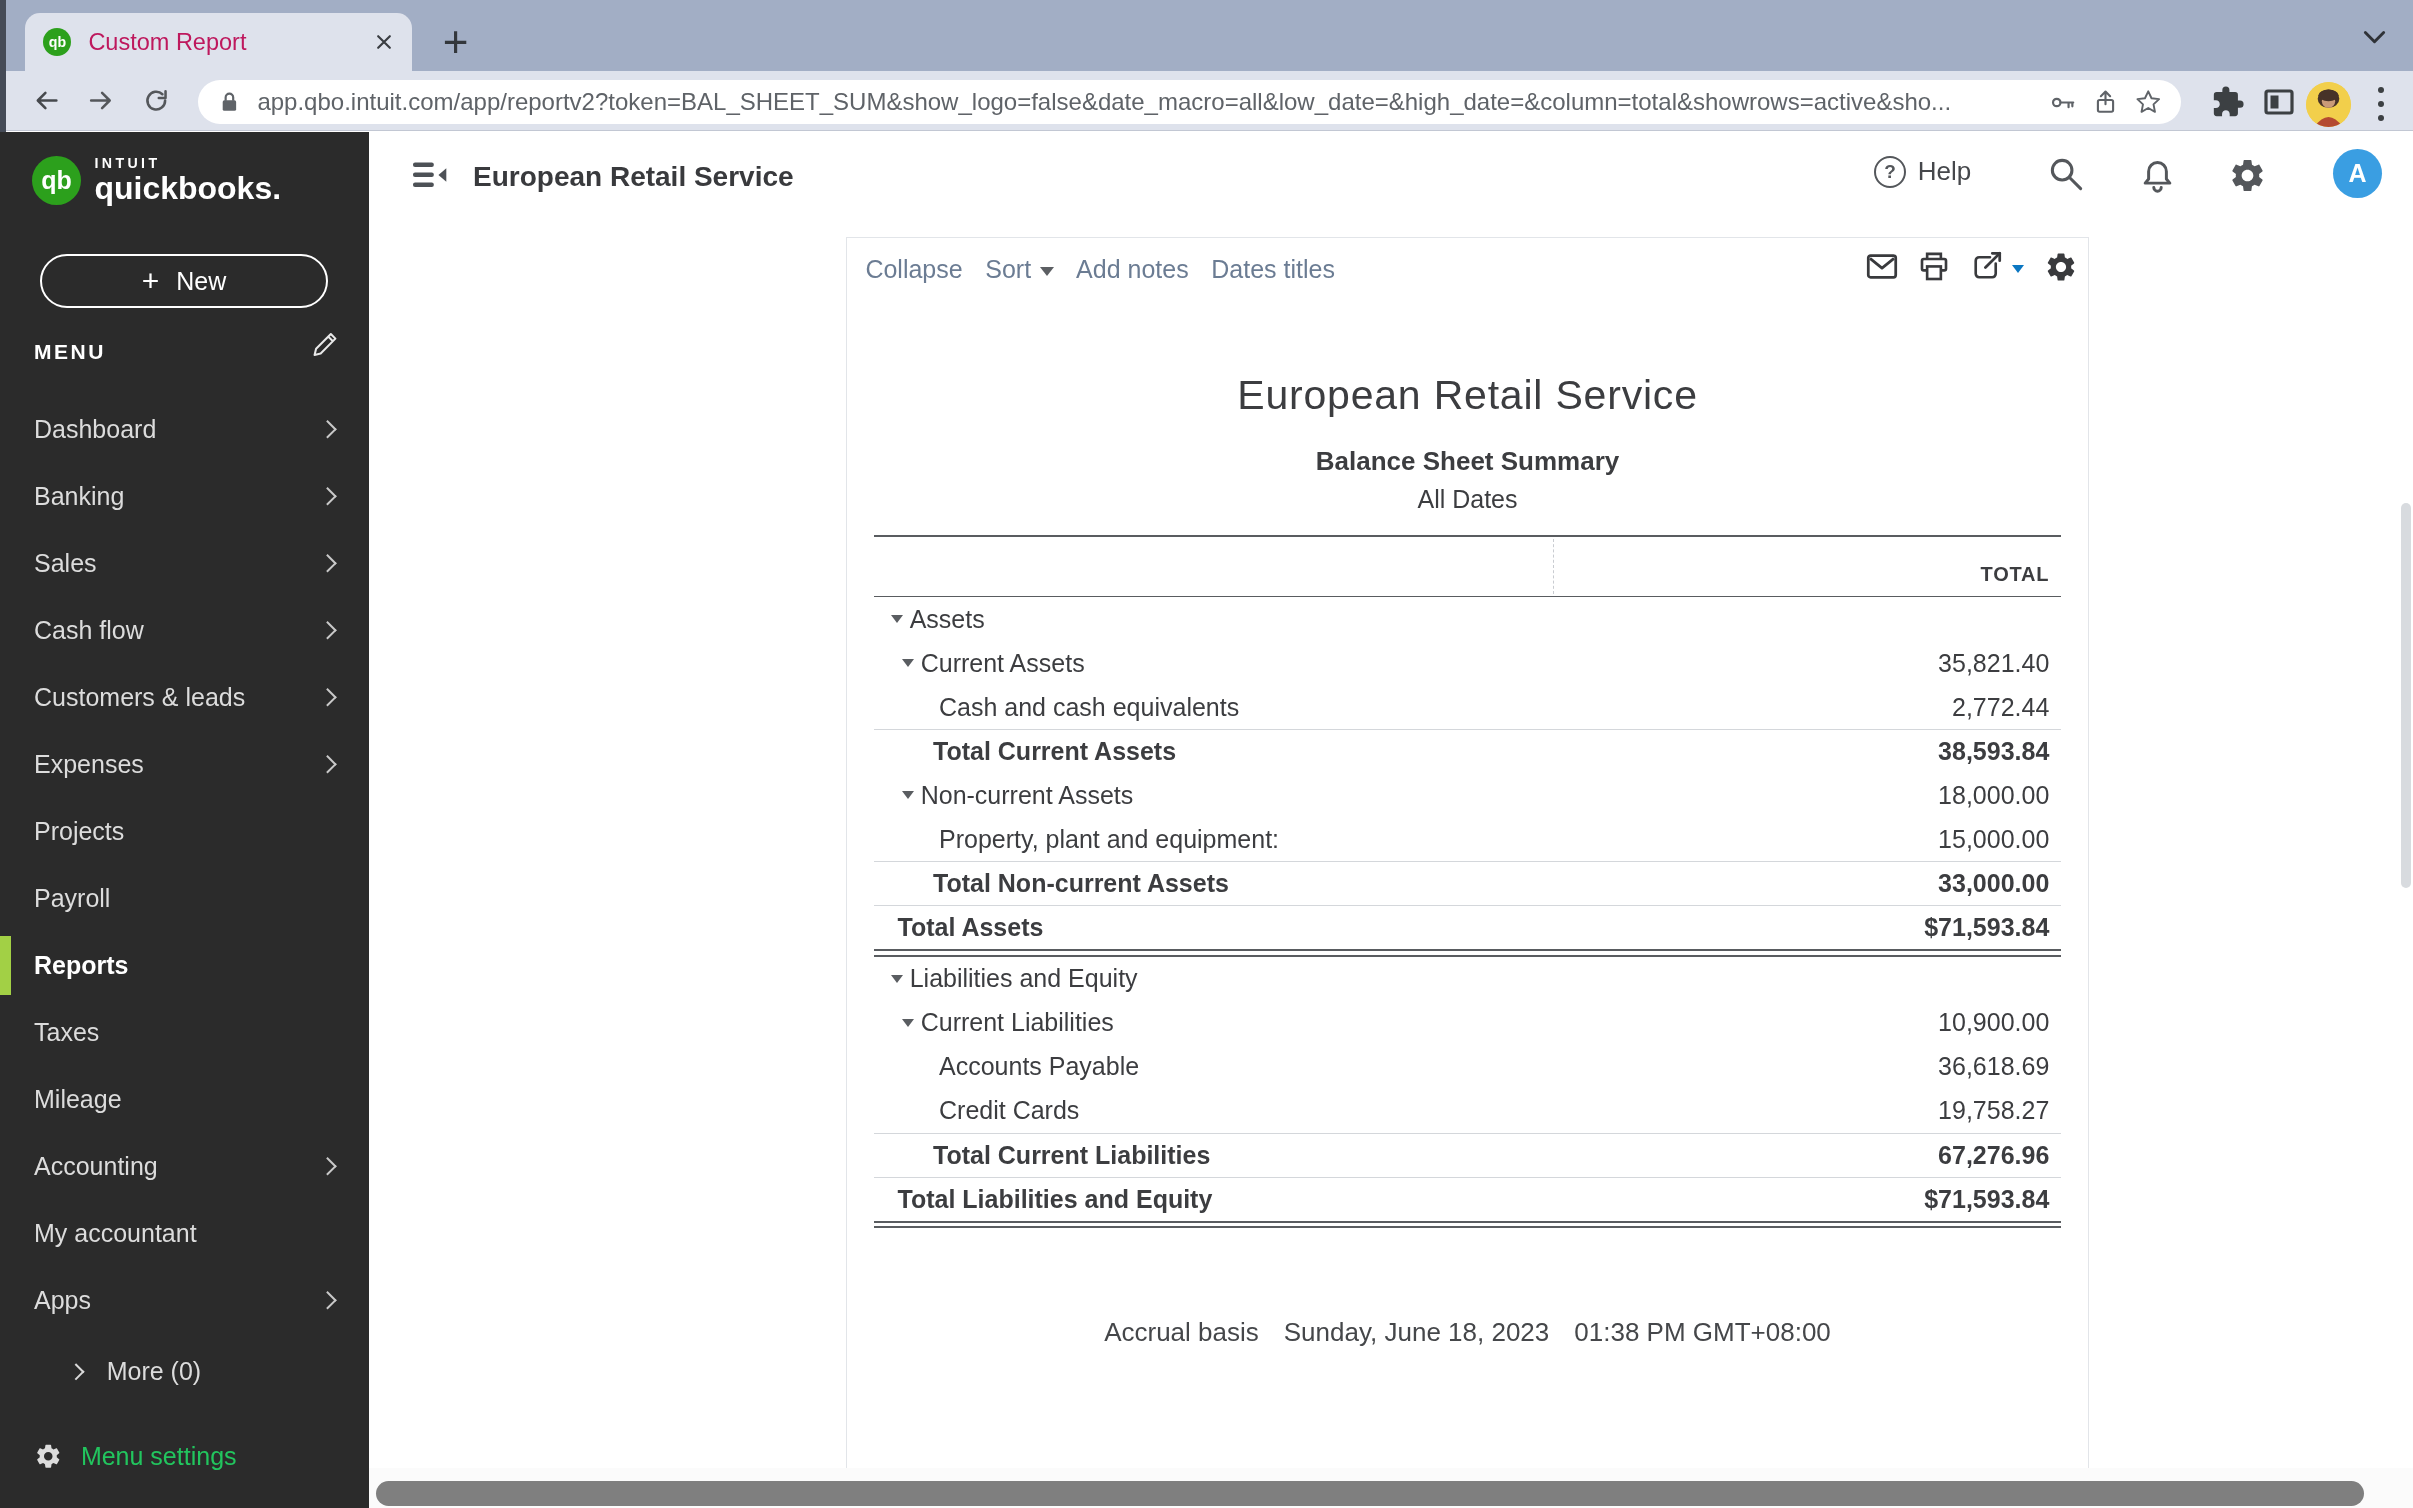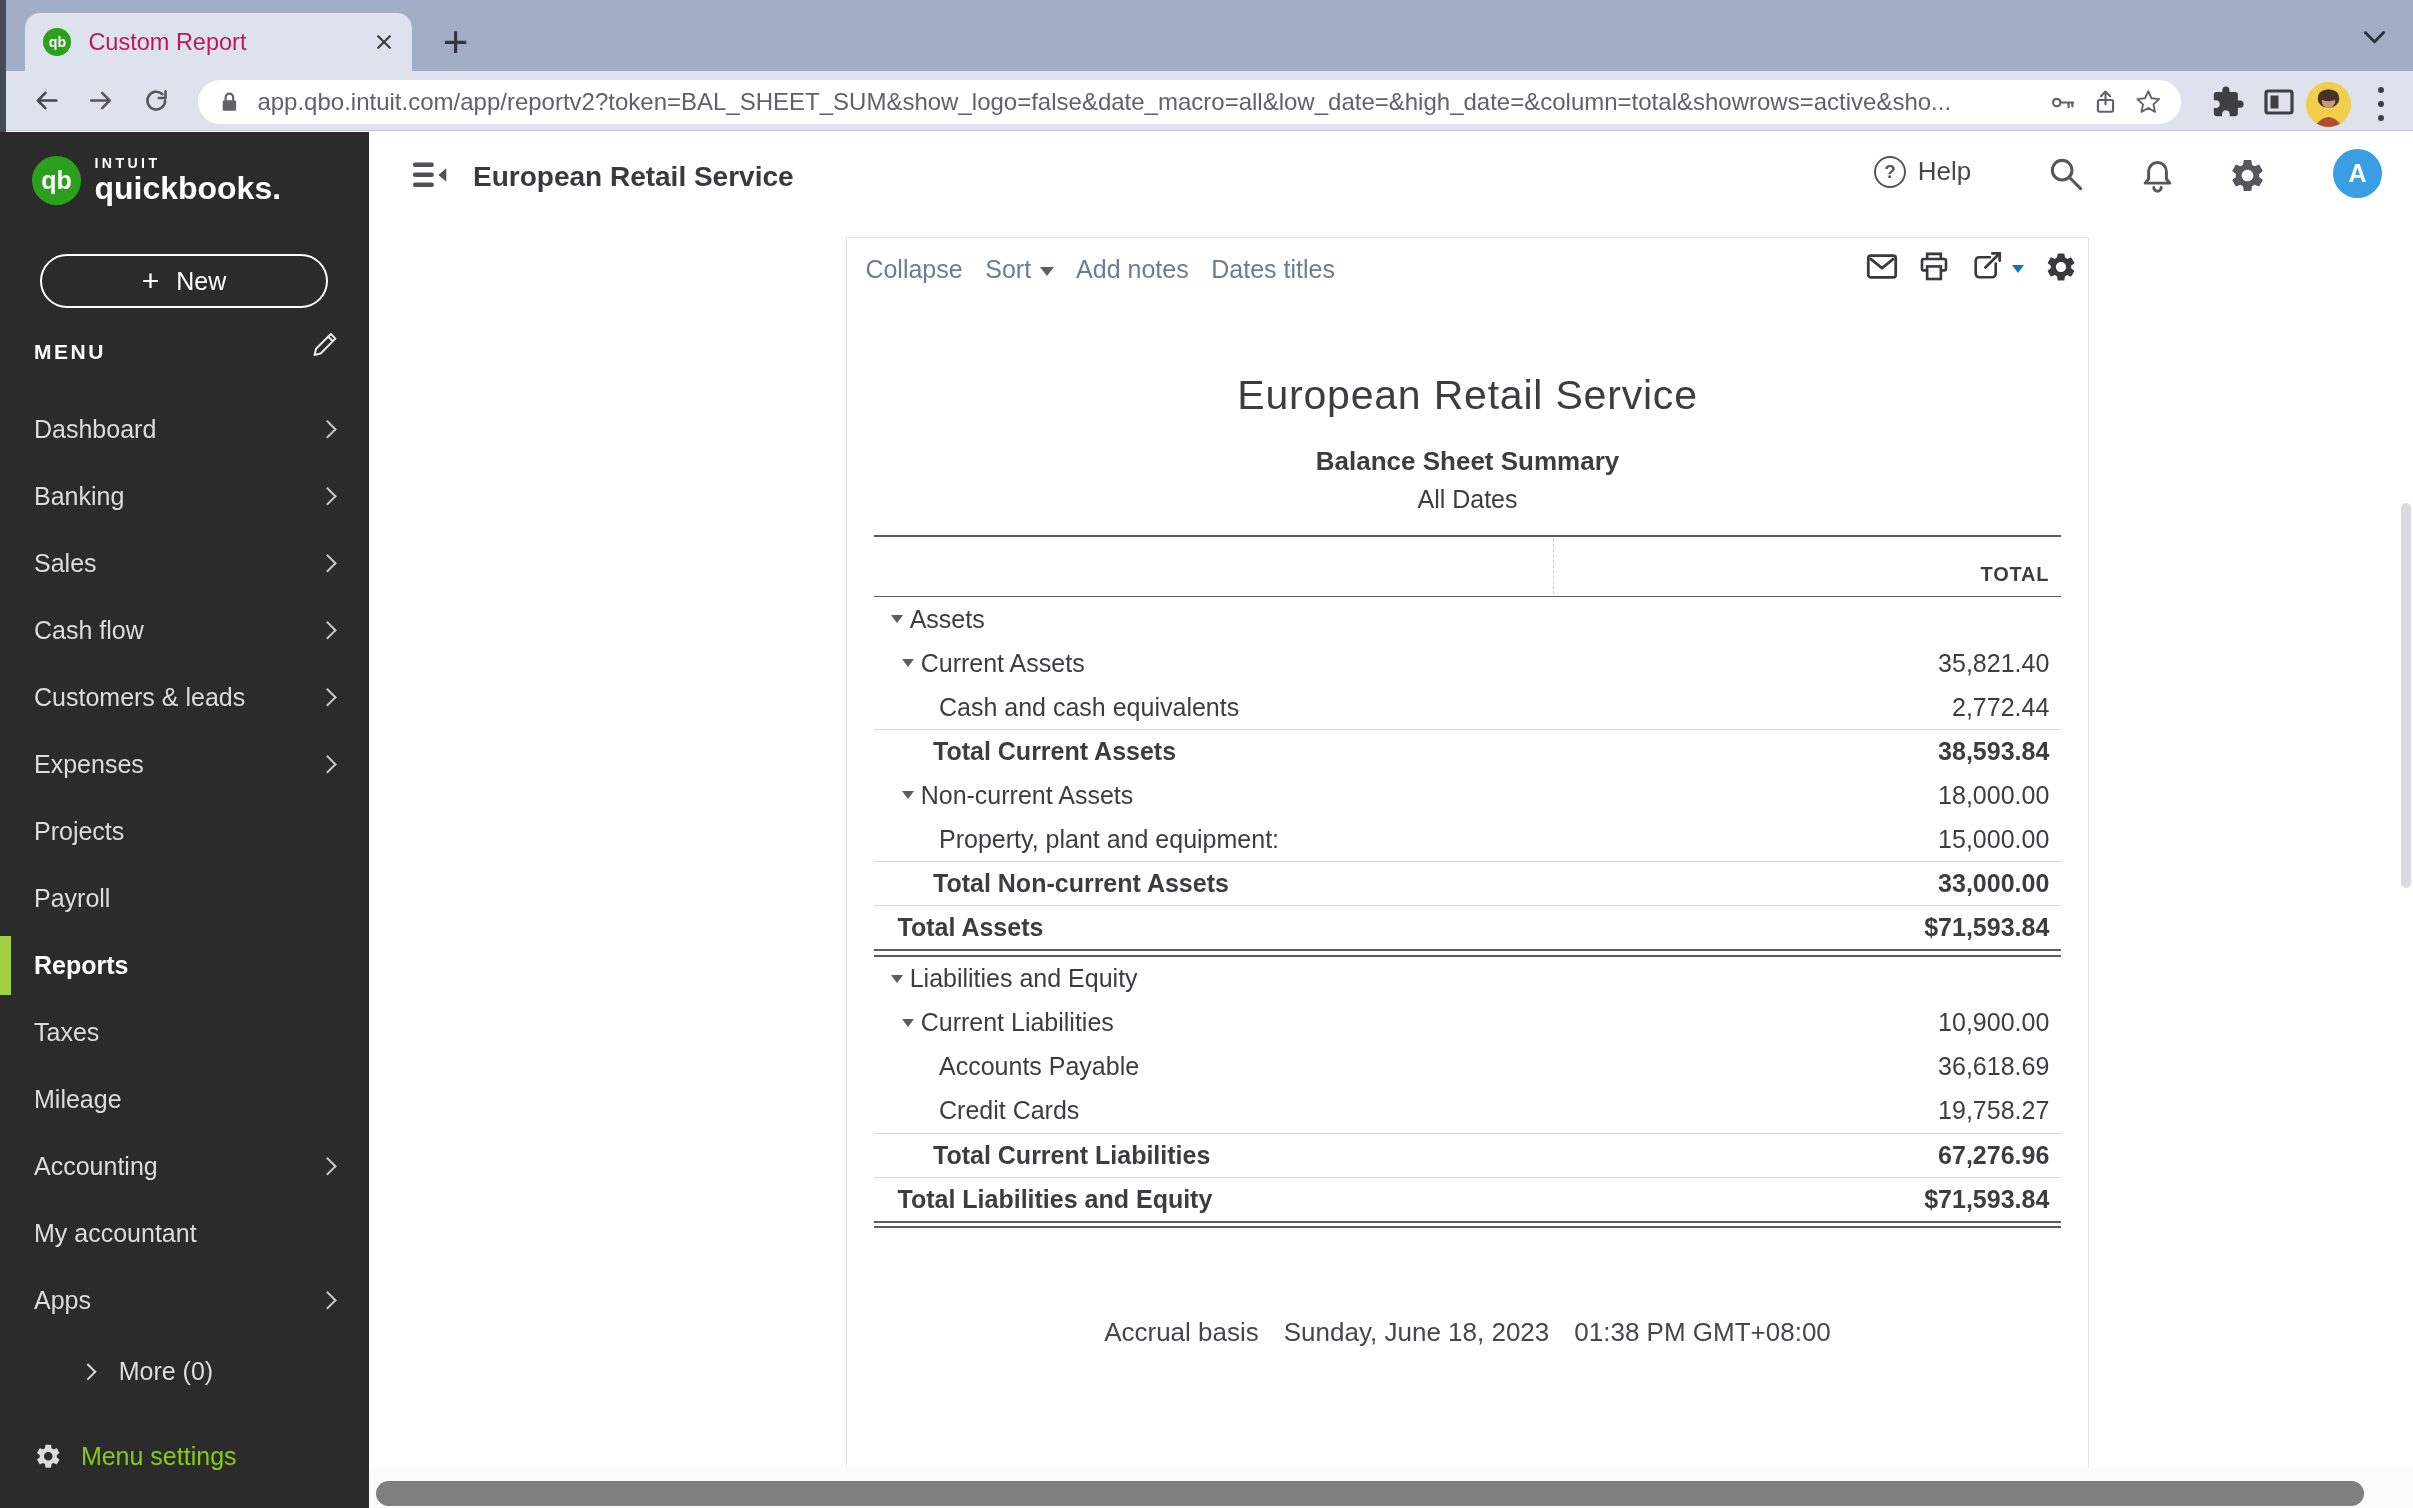--- a/index.html
+++ b/index.html
@@ -47,26 +47,26 @@
   .new-plus{font-size:30px;font-weight:300;}
   .menu-head{position:absolute;left:34px;top:208px;font-size:21px;font-weight:bold;letter-spacing:2.5px;color:#fff;}
   .menu-pencil{position:absolute;right:30px;top:198px;}
   .nav-items{position:absolute;left:0;top:264px;width:369px;}
   .nav-item{height:67px;display:flex;align-items:center;padding:0 35px 0 34px;font-size:25px;
             color:#dcdcdc;position:relative;cursor:pointer;}
   .nav-item .chev{width:12.6px;height:12.6px;border-right:2.5px solid #c9c9c9;border-bottom:2.5px solid #c9c9c9;
                   transform:rotate(-45deg);margin-left:auto;}
   .nav-item.selected{font-weight:bold;color:#fff;}
   .nav-item.selected::before{content:"";position:absolute;left:0;top:4.2px;bottom:4.2px;width:11px;background:#a2d045;}
-  .more-row{position:absolute;left:12px;top:1206px;width:369px;height:67px;display:flex;align-items:center;
+  .more-row{position:absolute;left:0;top:1206px;width:369px;height:67px;display:flex;align-items:center;
             padding-left:70px;font-size:25px;color:#dcdcdc;}
   .more-chev{width:11.7px;height:11.7px;border-right:2.5px solid #dadada;border-bottom:2.5px solid #dadada;
              transform:rotate(-45deg);margin-right:25px;}
   .menu-settings{position:absolute;left:34px;top:1297px;display:flex;align-items:center;gap:18.4px;
-                 font-size:25px;color:#84cc16;height:54px;}
+                 font-size:25px;color:#22c55e;height:54px;}
 
   
   .qbo-header{position:absolute;left:369px;top:132px;width:2045px;height:84px;background:#fff;}
   .hamburger{position:absolute;left:44px;top:28px;}
   .company-title{position:absolute;left:104px;top:28.5px;font-size:28px;font-weight:bold;color:#393a3d;}
   .help-group{position:absolute;left:1505px;top:23.5px;display:flex;align-items:center;gap:11.7px;color:#45474b;}
   .help-circle{width:32px;height:32px;border:2.5px solid #54575b;border-radius:50%;display:flex;
                align-items:center;justify-content:center;font-size:19px;font-weight:bold;color:#54575b;}
   .help-label{font-size:26px;}
   .hd-ic{position:absolute;top:23.5px;}

